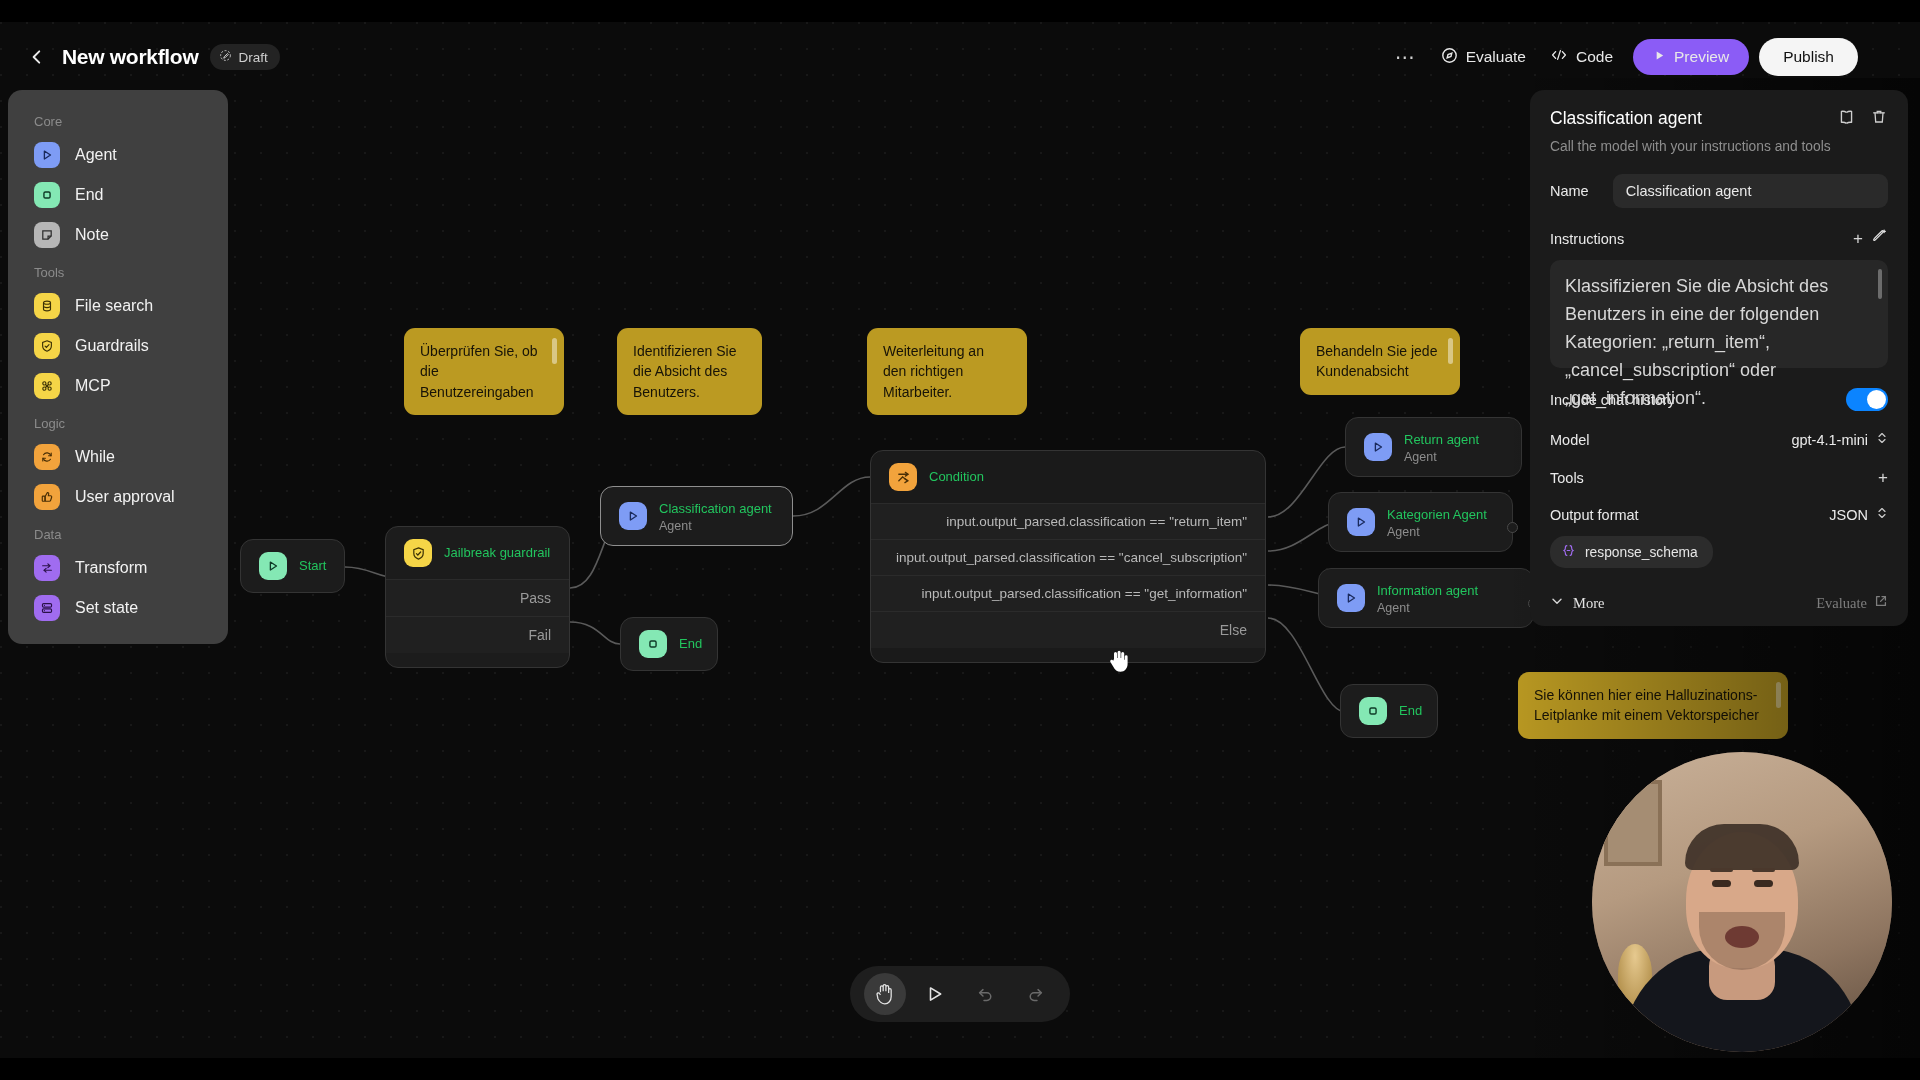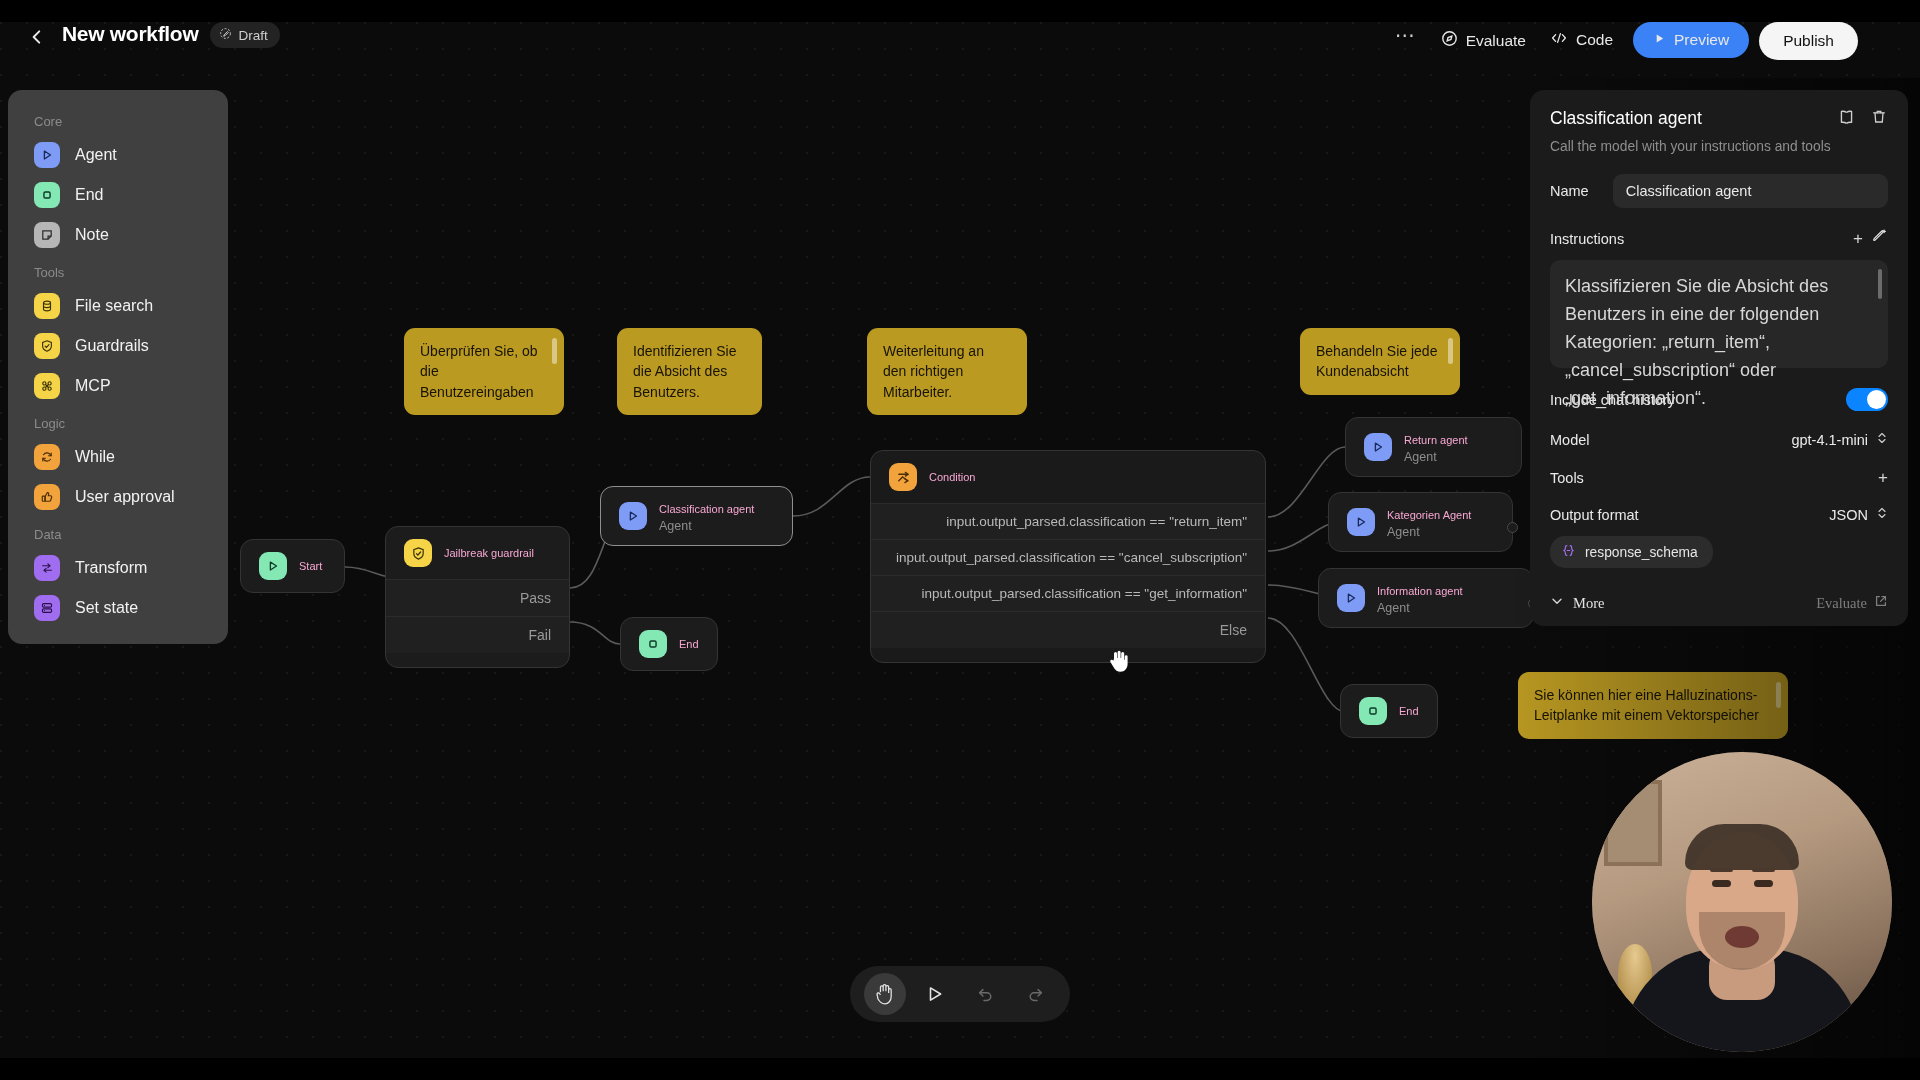--- a/index.html
+++ b/index.html
@@ -23,23 +23,23 @@
     background:
       radial-gradient(circle at 1px 1px, rgba(255,255,255,0.055) 1px, transparent 0)
       0 0 / 26px 26px,
       #0b0b0b;
     overflow: hidden;
   }
   #edges { position: absolute; left:0; top:0; width:1920px; height:1036px; pointer-events:none; }
 
   
   #topbar {
-    position: absolute; left: 0; top: 22px;
+    position: absolute; left: 0; top: 29px;
     width: 1880px; height: 56px;
-    display: flex; align-items: flex-start;
+    display: flex; align-items: center;
     padding: 0 22px;
     z-index: 40;
   }
   #back-btn {
     width: 30px; height: 30px;
     display: flex; align-items: center; justify-content: center;
     color: #ececec; cursor: pointer;
   }
   #wf-title {
     font-size: 21px; font-weight: bold; color: #fff;
@@ -52,21 +52,21 @@
     font-size: 13.5px; padding: 5px 12px 5px 9px;
     border-radius: 14px;
   }
   .spacer { flex: 1; }
   .tb-btn {
     display: inline-flex; align-items: center; gap: 8px;
     color: #e8e8e8; font-size: 15.5px;
     padding: 8px 12px; border-radius: 18px; cursor: pointer;
   }
   #dots-btn { padding: 8px 12px; color: #cfcfcf; font-size: 20px; letter-spacing: 2px; line-height: 10px; }
-  #preview-btn { background: #3b82f6; padding: 9px 20px; border-radius: 20px; margin-left: 8px; }
+  #preview-btn { background: #8b5cf6; padding: 9px 20px; border-radius: 20px; margin-left: 8px; }
   #publish-btn {
     background: #f5f5f5; color: #111; font-size: 15.5px; font-weight: 500;
     padding: 10px 24px; border-radius: 20px; margin-left: 10px; cursor: pointer;
   }
 
   
   #sidebar {
     position: absolute; left: 8px; top: 90px;
     width: 220px; padding: 14px 0 16px 0;
     background: #404040;
@@ -98,21 +98,21 @@
   }
   .node-head {
     display: flex; align-items: center; gap: 12px;
     padding: 12px 18px;
   }
   .node-ico {
     width: 28px; height: 28px; border-radius: 9px;
     display: flex; align-items: center; justify-content: center;
     flex: 0 0 28px;
   }
-  .node-title { font-size: 11px; color: #f9a8d4; line-height: 1.15; }
+  .node-title { font-size: 13px; color: #22c55e; line-height: 1.15; }
   .node-sub { font-size: 12.5px; color: #8d8d8d; margin-top: 2px; }
   .node-row {
     border-top: 1px solid #2b2b2b;
     padding: 10px 18px; text-align: right;
     font-size: 14px; color: #9a9a9a;
     background: #202020;
   }
   .node-row.mono { font-family: "Liberation Sans", sans-serif; font-size: 13.5px; color: #b9b9b9; }
   .port {
     position: absolute; width: 11px; height: 11px;

